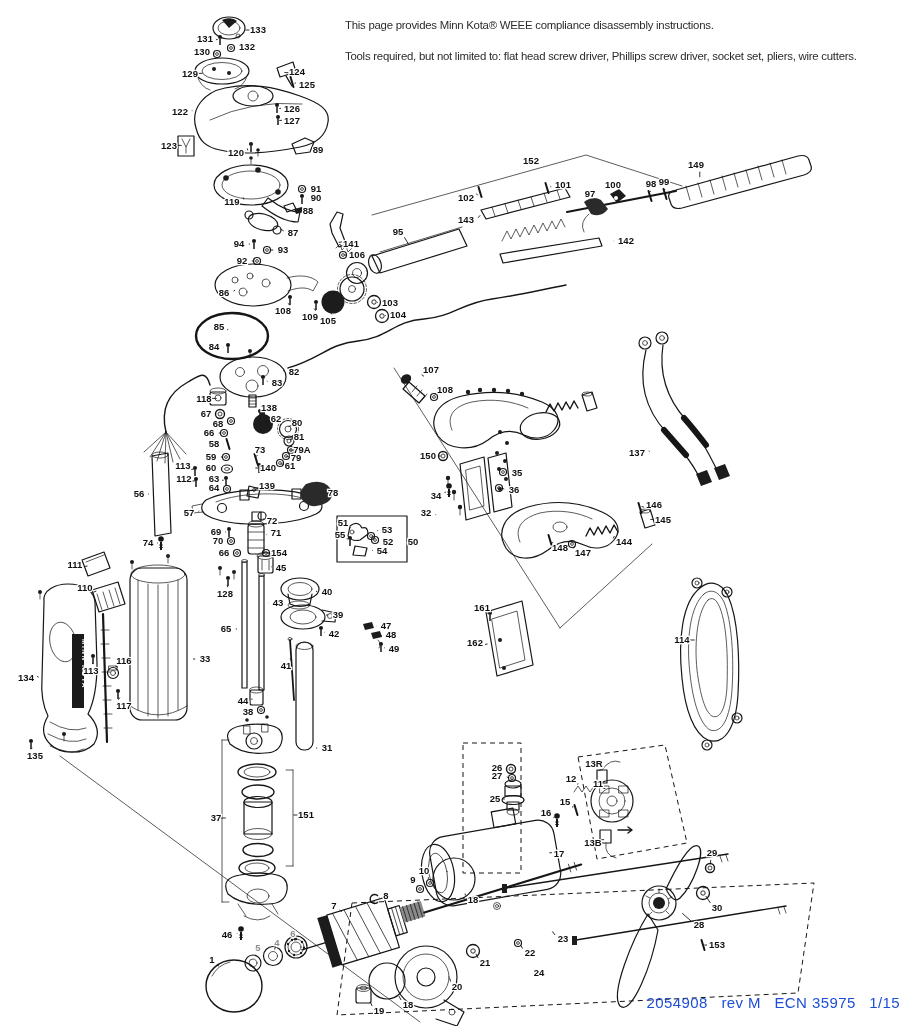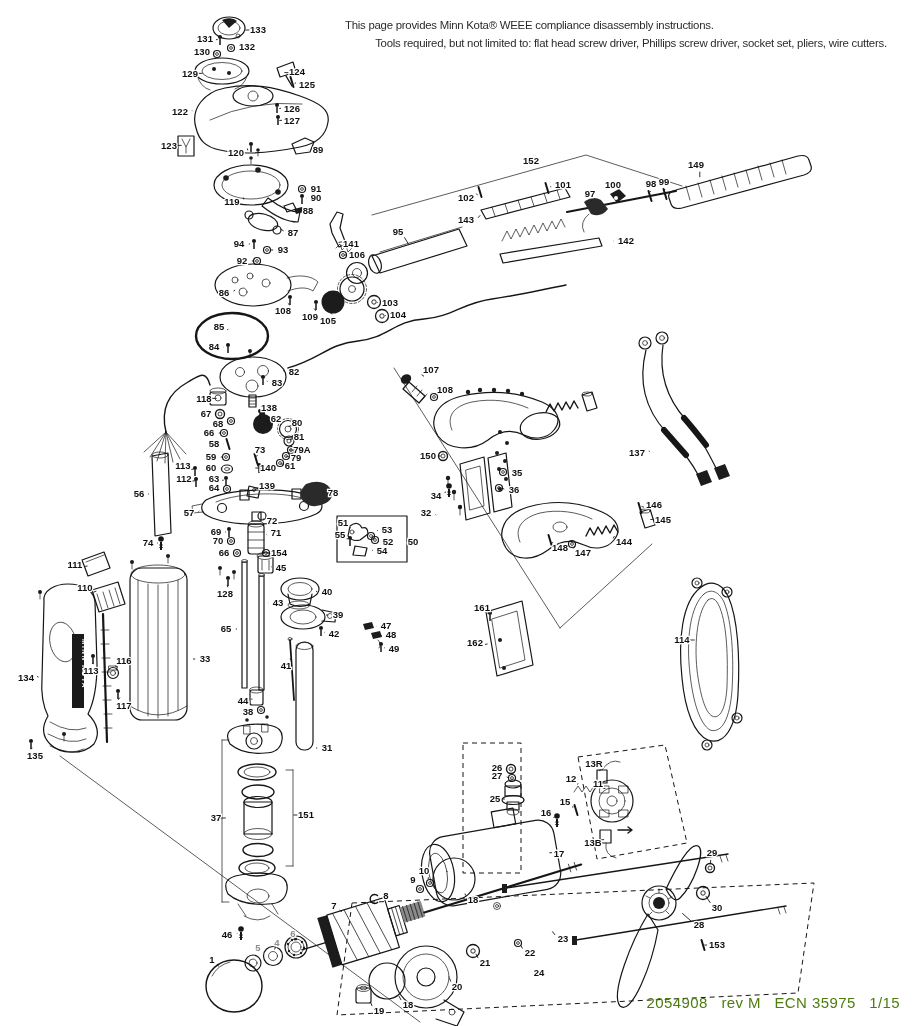--- a/index.html
+++ b/index.html
@@ -1,22 +1,22 @@
 <!DOCTYPE html>
 <html><head>
 <meta charset="utf-8">
 <style>
   html,body{margin:0;padding:0;background:#fff;}
   body{width:916px;height:1026px;position:relative;overflow:hidden;
        font-family:"Liberation Sans",sans-serif;color:#222;}
   .intro{position:absolute;left:345px;top:16px;width:572px;
          font-size:11.4px;line-height:18px;letter-spacing:-0.25px;color:#2b2b2b;}
   .intro p{margin:0;}
-  .intro p.tools{text-align:center;}
-  .footer{position:absolute;right:16px;top:994px;font-size:15px;color:#4d7c0f;
+  .intro p.tools{margin-top:13px;}
+  .footer{position:absolute;right:16px;top:994px;font-size:15px;color:#1d4ed8;
           letter-spacing:.4px;white-space:nowrap;}
   .footer span{margin-left:9px;}
   .footer span:first-child{margin-left:0;}
   svg#diagram{position:absolute;left:0;top:0;}
   .ln{fill:none;stroke:#161616;stroke-width:1.2;stroke-linecap:round;stroke-linejoin:round;}
   .tn{stroke-width:.7;}
   .w14{stroke-width:1.4;} .w18{stroke-width:1.8;} .w22{stroke-width:2.2;} .w24{stroke-width:2.4;}
   .dk{fill:#1c1c1c;stroke:none;}
   .dash{fill:none;stroke:#161616;stroke-width:1;stroke-dasharray:5 4;}
   .lbl{font-family:"Liberation Sans",sans-serif;font-weight:bold;font-size:9.5px;fill:#101010;

